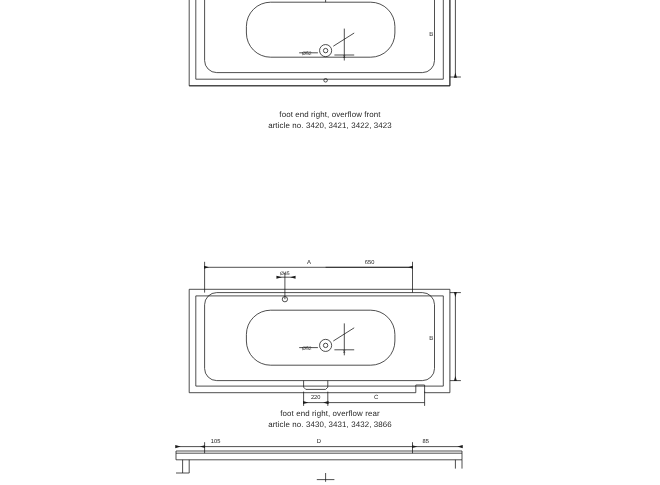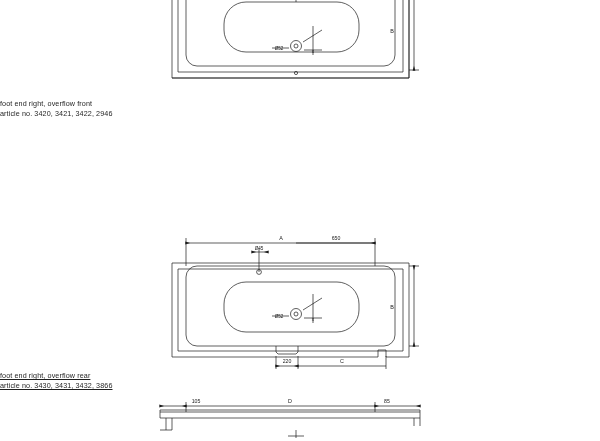--- a/index.html
+++ b/index.html
@@ -22,29 +22,29 @@
   }
   svg.drawing {
     position: absolute;
     left: 0; top: 0;
     width: 600px;
     height: 441px;
   }
   .caption {
     position: absolute;
     width: 100%;
-    text-align: left;
+    text-align: center;
     font-size: 7.2px;
     line-height: 9.5px;
     color: #1f1f1f;
     letter-spacing: 0.1px;
   }
   .caption div { white-space: nowrap; }
   #caption-1 { top: 99px; }
-  #caption-2 { top: 371px; text-decoration: underline; }
+  #caption-2 { top: 371px; }
 </style>
 </head>
 <body>
 
 <div class="sheet">
 
   <svg class="drawing" viewBox="0 0 600 441">
     <defs>
       <marker id="arrA" markerWidth="7" markerHeight="7" refX="6" refY="3" orient="auto">
         <path d="M0,3 L7,1 L7,5 z" fill="#1a1a1a"></path>
@@ -157,21 +157,21 @@
       <path d="M296,430 L296,438"></path>
       <path d="M288,436 L304,436"></path>
     </g>
     <text x="196" y="403" font-size="5.2" fill="#1a1a1a" font-family="Liberation Sans, sans-serif" text-anchor="middle">105</text>
     <text x="290" y="403" font-size="5.4" fill="#1a1a1a" font-family="Liberation Sans, sans-serif" text-anchor="middle">D</text>
     <text x="387" y="403" font-size="5.2" fill="#1a1a1a" font-family="Liberation Sans, sans-serif" text-anchor="middle">85</text>
   </svg>
 
   <div class="caption" id="caption-1">
     <div>foot end right, overflow front</div>
-    <div>article no. 3420, 3421, 3422, 2946</div>
+    <div>article no. 3420, 3421, 3422, 3423</div>
   </div>
 
   <div class="caption" id="caption-2">
     <div>foot end right, overflow rear</div>
     <div>article no. 3430, 3431, 3432, 3866</div>
   </div>
 
 </div>
 
 </body></html>

